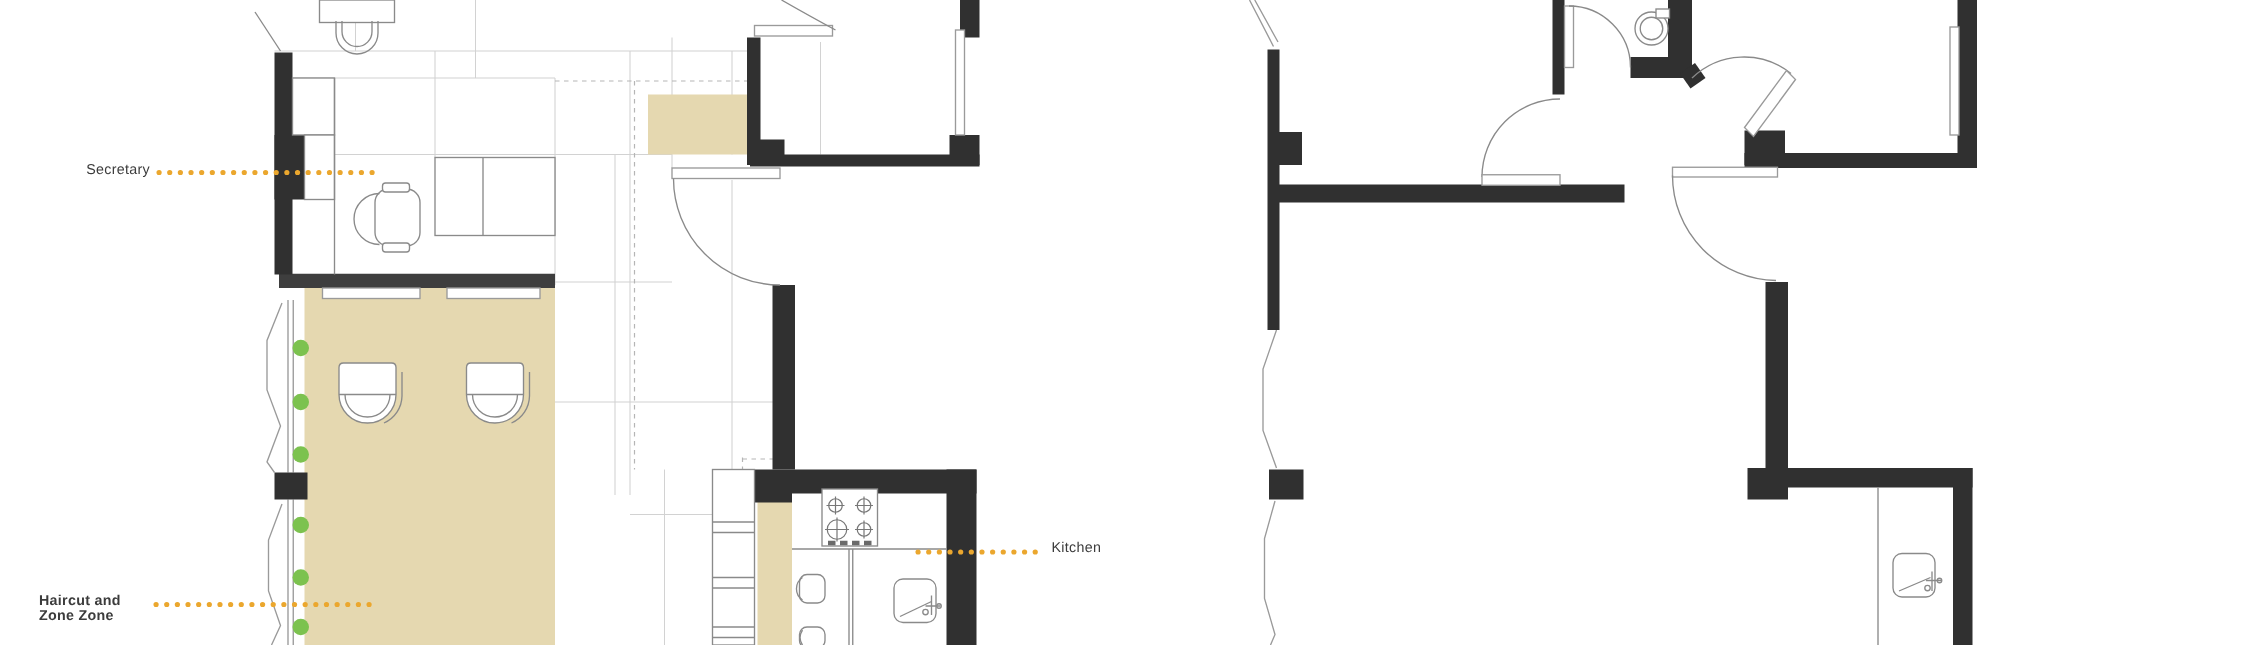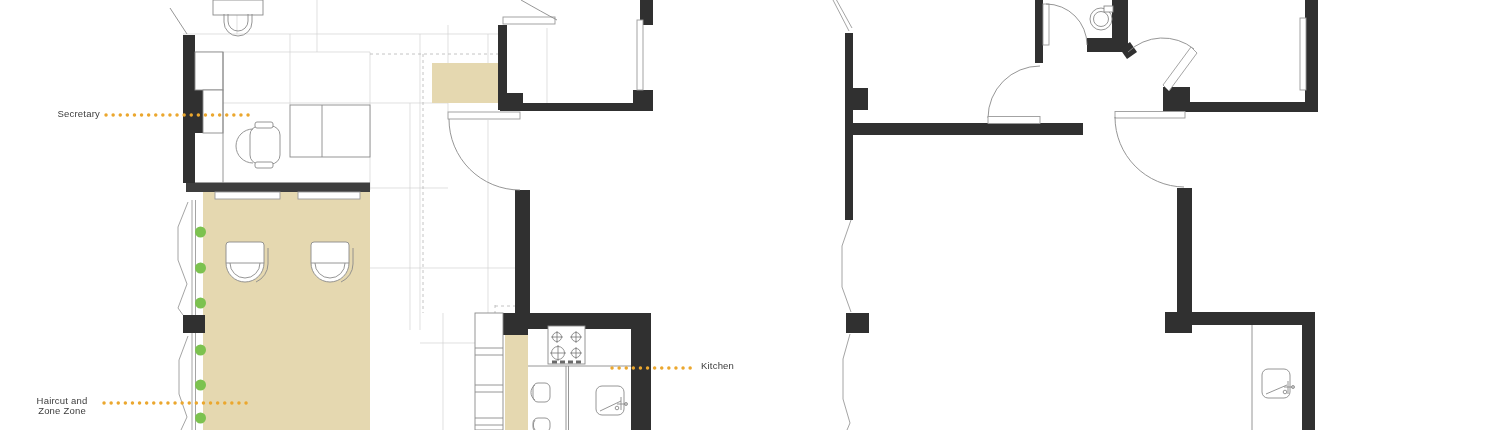--- a/index.html
+++ b/index.html
@@ -1,21 +1,21 @@
 <!DOCTYPE html>
 <html><head>
 <meta charset="utf-8">
 <style>
   html,body{margin:0;padding:0;background:#fff;}
   .canvas{position:relative;width:1356px;height:430px;background:#fff;overflow:hidden;
           font-family:"Liberation Sans",sans-serif;}
   .plan-svg{position:absolute;left:0;top:0;}
   .label{position:absolute;font-size:9.5px;line-height:1.08;color:#3c3c3c;letter-spacing:.2px;}
   .label-secretary{left:38px;top:109px;width:62px;text-align:right;}
-  .label-haircut{left:26px;top:396px;width:72px;text-align:center;}
+  .label-haircut{left:26px;top:396px;width:72px;text-align:left;font-weight:bold;}
   .label-kitchen{left:701px;top:361px;text-align:left;}
   
   .wall{fill:#303030;stroke:none;}
   .band{fill:#3e3e3e;}
   .tan{fill:#e5d8b0;}
   .furn{fill:#ffffff;stroke:#8a8a8a;stroke-width:0.9;}
   .thin{stroke:#8a8a8a;stroke-width:0.9;fill:none;}
   .win{stroke:#9a9a9a;stroke-width:0.9;fill:#ffffff;}
   .winl{stroke:#9a9a9a;stroke-width:0.9;fill:none;}
   .grid line{stroke:#d2d2d2;stroke-width:0.7;}

